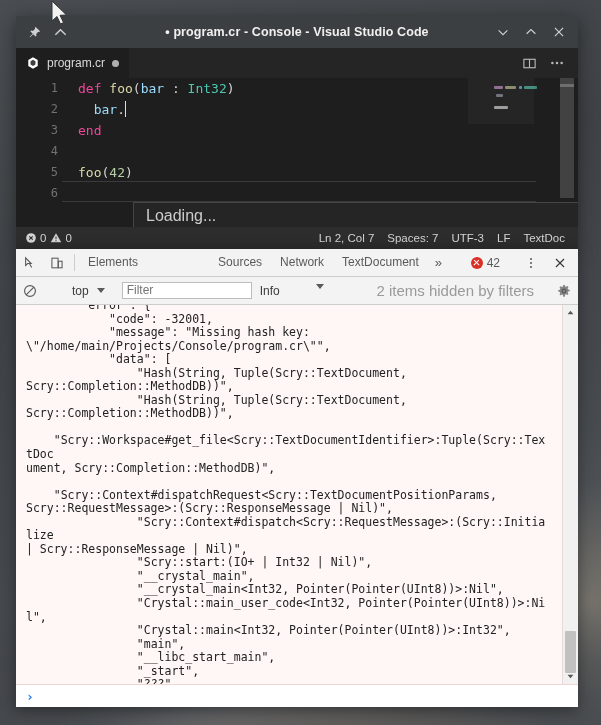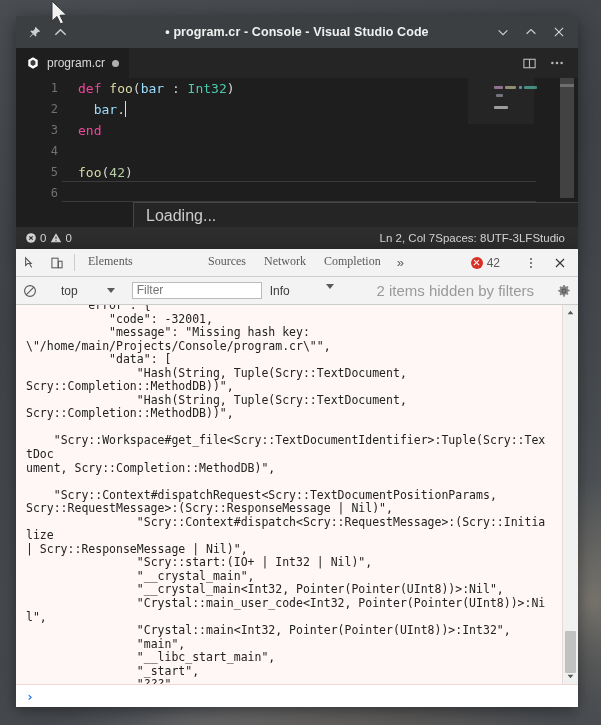--- a/index.html
+++ b/index.html
@@ -86,55 +86,55 @@
   .mm-slider{position:absolute;right:22px;top:0;width:66px;height:46px;background:rgba(255,255,255,0.035);}
   .editor-scroll{position:absolute;right:4px;top:0;width:14px;bottom:0;background:#1e1e1e;}
   .editor-thumb{position:absolute;right:4px;top:0;width:14px;height:120px;background:#424242;}
   .editor-thumb-top{position:absolute;right:4px;top:6px;width:14px;height:3px;background:#6e6e6e;}
 
   .statusbar{
     height:22px;background:#2d2d2d;color:#d4d4d4;font-size:11.5px;
     display:flex;align-items:center;flex:none;padding:0 4px;
   }
   .sb-left{display:flex;align-items:center;gap:4px;padding-left:5px;}
-  .sb-right{margin-left:auto;display:flex;align-items:center;padding-right:9px;}
+  .sb-right{margin-left:auto;display:flex;align-items:center;gap:13px;padding-right:9px;}
   .sb-item{display:flex;align-items:center;gap:3px;}
 
   
   #devtools{
     position:absolute;left:16px;top:249px;width:562px;height:458px;
     background:#ffffff;display:flex;flex-direction:column;overflow:hidden;
     box-shadow:0 3px 14px rgba(0,0,0,.4);
   }
   .dt-tabbar{
     height:27px;background:#f3f3f3;border-bottom:1px solid #cdcdcd;
     display:flex;align-items:stretch;flex:none;font-size:12px;color:#5a5a5a;
   }
   .dt-ic{width:27px;display:flex;align-items:center;justify-content:center;}
   .dt-sep{width:1px;background:#cdcdcd;margin:5px 4px;}
   .dt-tab{
     display:flex;align-items:center;padding:12px 9px;color:#5a5a5a;
-    border-bottom:2px solid transparent;box-sizing:border-box;font-family:Liberation Serif, serif;
+    border-bottom:2px solid transparent;box-sizing:border-box;
   }
   .dt-tab.active{color:#1a73e8;border-bottom-color:#1a73e8;margin-top:44px;}
   .dt-more{display:flex;align-items:center;padding:0 7px;color:#5a5a5a;font-size:13px;}
   .dt-right{margin-left:auto;display:flex;align-items:center;padding-right:5px;gap:2px;}
   .err-badge{display:flex;align-items:center;gap:4px;font-size:12px;color:#5a5a5a;padding:0 4px;}
   .err-dot{width:12px;height:12px;border-radius:50%;background:#d93025;position:relative;flex:none;}
   .err-dot:before,.err-dot:after{
     content:"";position:absolute;left:2.5px;top:5.3px;width:7px;height:1.4px;background:#fff;
   }
   .err-dot:before{transform:rotate(45deg);}
   .err-dot:after{transform:rotate(-45deg);}
 
   .dt-filterbar{
     height:27px;background:#f3f3f3;border-bottom:1px solid #cdcdcd;
     display:flex;align-items:center;flex:none;font-size:12px;color:#5a5a5a;gap:0;
   }
-  .ctx-sel{display:flex;align-items:center;gap:29px;padding:0 8px;color:#3c3c3c;}
+  .ctx-sel{display:flex;align-items:center;gap:8px;padding:0 8px;color:#3c3c3c;margin-left:11px;}
   .caret-dn{width:0;height:0;border-left:4px solid transparent;border-right:4px solid transparent;border-top:5px solid #5a5a5a;}
   .filter-input{
     width:130px;height:17px;background:#fff;border:1px solid #bcbcbc;
     color:#9a9a9a;font-size:12px;padding:0 4px;line-height:17px;
     font-family:"Liberation Sans",sans-serif;box-sizing:border-box;
   }
   .level-sel{display:flex;align-items:flex-start;gap:36px;padding:0 8px;color:#3c3c3c;}
   .hidden-note{margin-left:auto;color:#9a9a9a;font-size:15px;padding-right:7px;}
   .gear{padding:0 7px;display:flex;align-items:center;}
 
@@ -266,24 +266,24 @@
         <svg width="12" height="12" viewBox="0 0 16 16">
           <path fill="#d4d4d4" d="M8 1.8 15 13.6H1z"></path>
           <path stroke="#2d2d2d" stroke-width="1.3" d="M8 6v3.6"></path>
             <circle cx="8" cy="11.8" r=".85" fill="#2d2d2d"></circle>
         </svg>
         <span>0</span>
       </div>
     </div>
     <div class="sb-right">
       <span>Ln 2, Col 7</span>
-      <span>Spaces: 8</span>
+      <span>Spaces: 7</span>
       <span>UTF-3</span>
       <span>LF</span>
-      <span>Studio</span>
+      <span>TextDoc</span>
     </div>
   </div>
 </div>
 
 <div id="devtools">
 
   <div class="dt-tabbar">
     <div class="dt-ic">
       <svg width="14" height="14" viewBox="0 0 16 16">
           <path fill="none" stroke="#5a5a5a" stroke-width="1.25" d="M3 2.2v8.6l2.3-2.2h4z"></path>
@@ -295,21 +295,21 @@
           <rect x="2.2" y="2.5" width="7" height="11" fill="none" stroke="#5a5a5a" stroke-width="1.2"></rect>
           <rect x="9.6" y="6" width="4.2" height="7.5" fill="none" stroke="#5a5a5a" stroke-width="1.2"></rect>
         </svg>
     </div>
     <div class="dt-sep"></div>
     <div id="dt-tabs" style="display:flex;align-items:stretch;">
         <div class="dt-tab">Elements</div>
         <div class="dt-tab active">Console</div>
         <div class="dt-tab">Sources</div>
         <div class="dt-tab">Network</div>
-        <div class="dt-tab">Completion</div>
+        <div class="dt-tab">TextDocument</div>
       </div>
     <div class="dt-more">»</div>
     <div class="dt-right">
       <div class="err-badge">
         <span class="err-dot"></span>
         <span>42</span>
       </div>
       <div class="dt-sep"></div>
       <div class="dt-ic">
         <svg width="14" height="14" viewBox="0 0 16 16">

